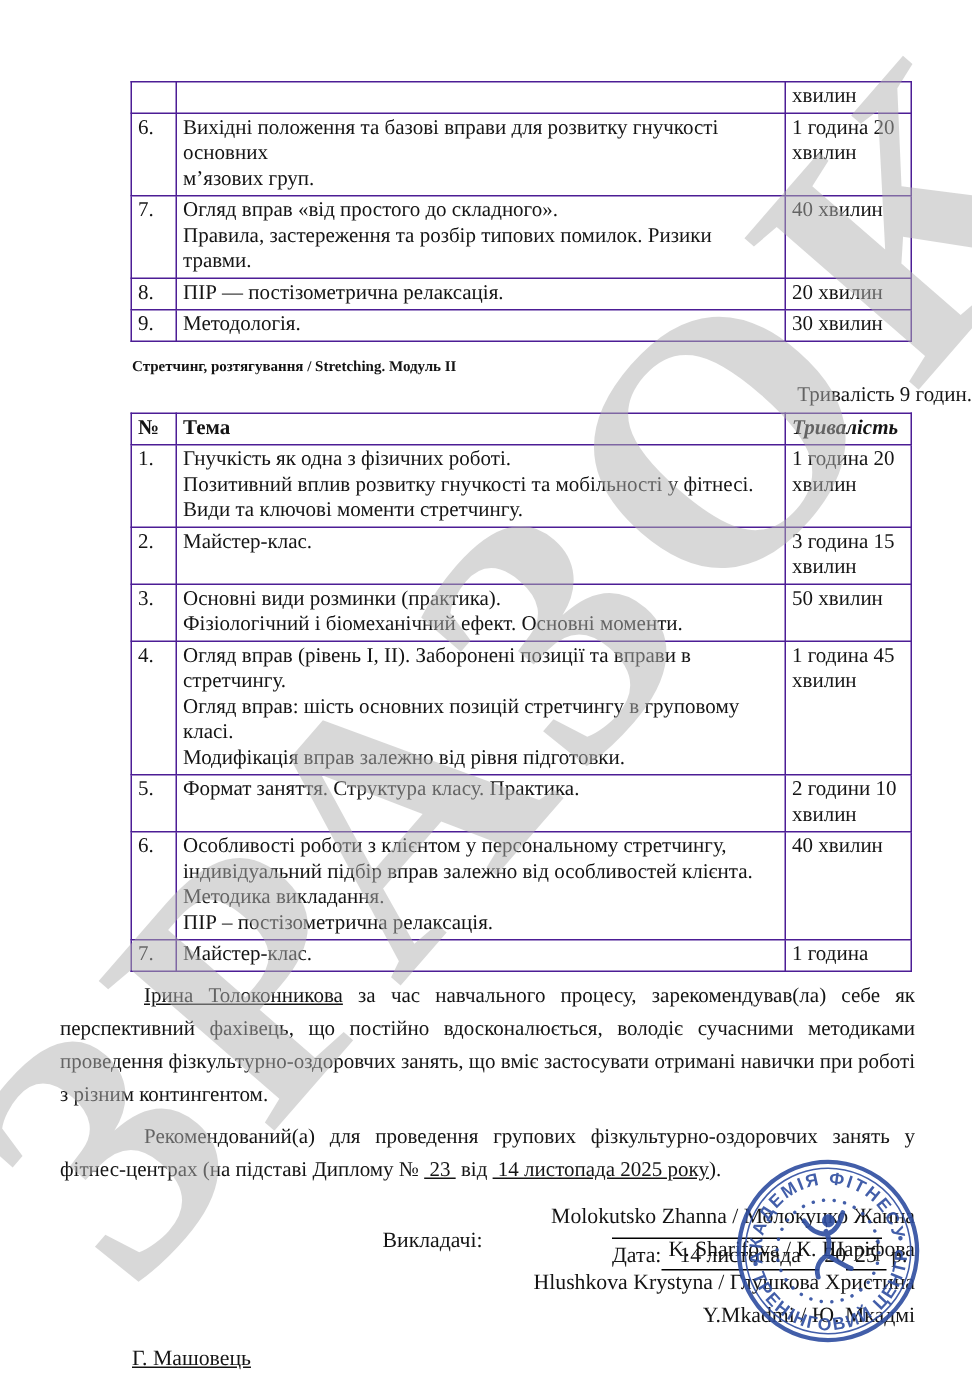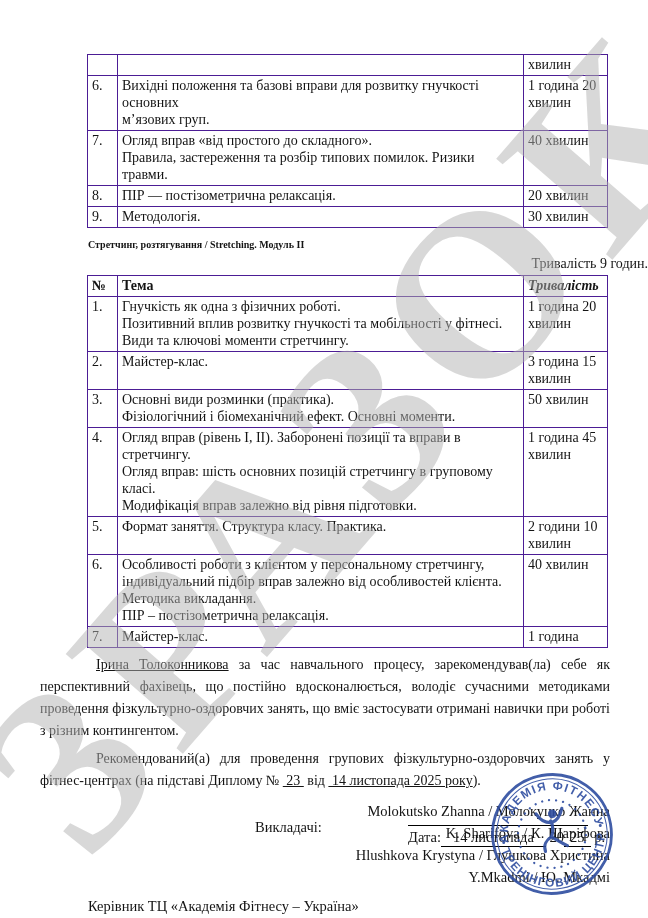--- a/index.html
+++ b/index.html
@@ -192,21 +192,20 @@
       <span class="instr-label">Викладачі:</span>
       <div class="instr-names">
         <div>Molokutsko Zhanna / Молокуцко Жанна</div>
         <div>K. Sharifova / К. Шаріфова</div>
         <div>Hlushkova Krystyna / Глушкова Христина</div>
         <div>Y.Mkadmi / Ю. Мкадмі</div>
       </div>
     </div>
 
     <div class="footer-left">
-      <div>Керівник ТЦ «Академія Фітнесу – Україна»</div>
       <div class="director-name">Г. Машовець</div>
     </div>
 
   </div>
 
   <div class="sig-block">
     <div class="sig-line"></div>
     <div class="date-line">
       <span>Дата:</span><span class="fill-line">14 листопада</span>
       <span>20</span><span class="fill-narrow">25</span>

